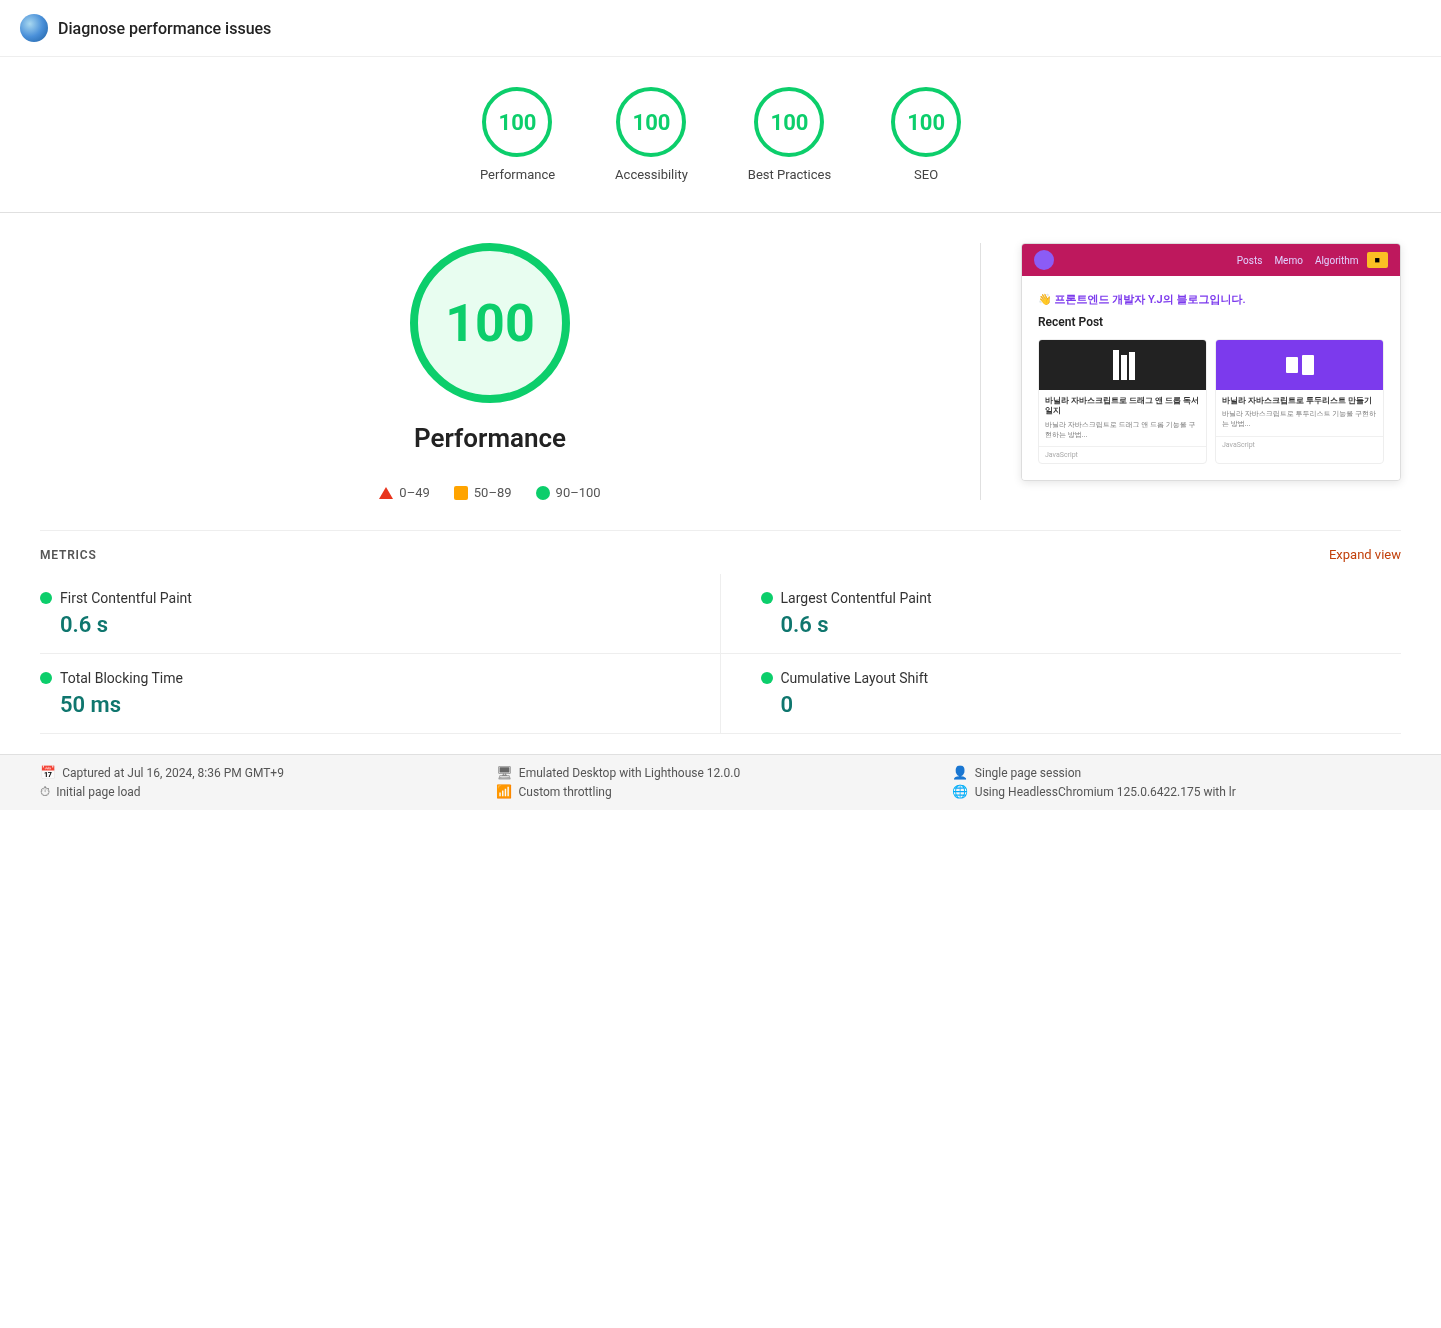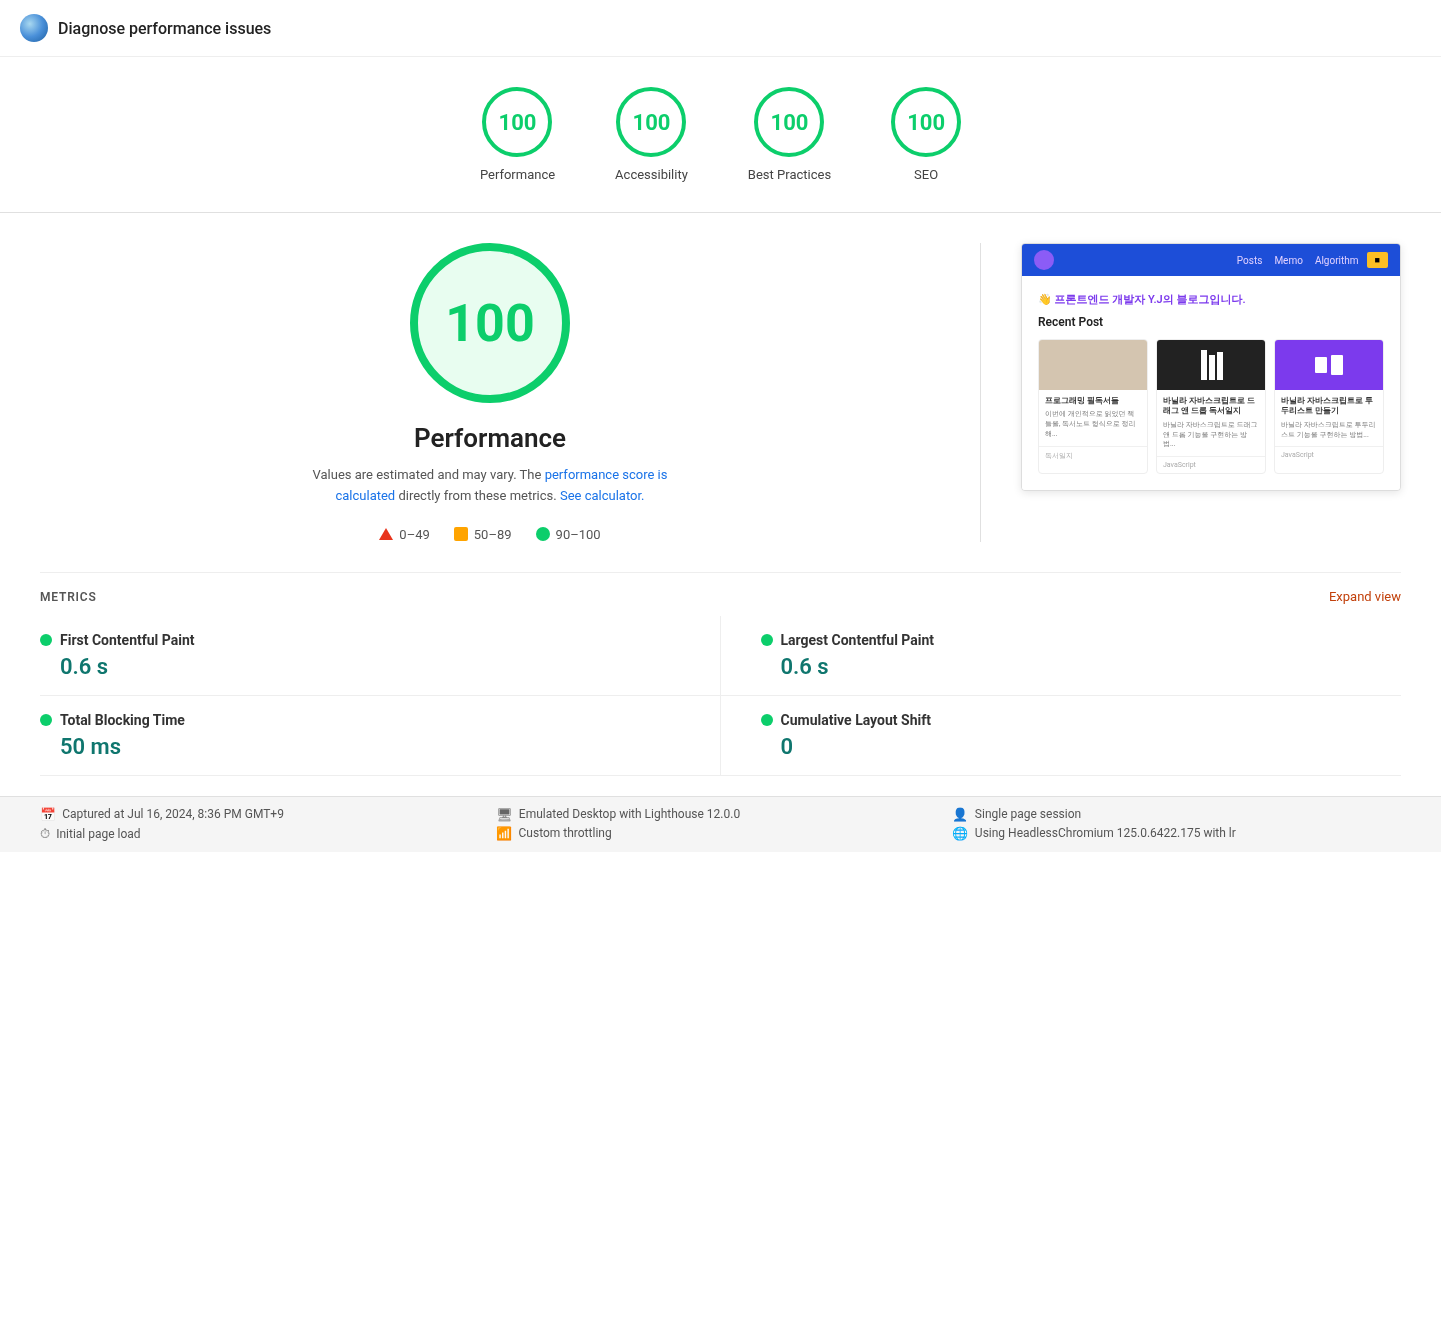--- a/index.html
+++ b/index.html
@@ -135,21 +135,21 @@
       max-width: 380px;
     }
     .screenshot-frame {
       border: 1px solid #ddd;
       border-radius: 4px;
       overflow: hidden;
       box-shadow: 0 2px 8px rgba(0,0,0,0.1);
       background: #f9f9f9;
     }
     .screenshot-nav {
-      background: #1d4ed8;
+      background: #be185d;
       display: flex;
       align-items: center;
       padding: 6px 12px;
       gap: 8px;
     }
     .nav-logo {
       width: 20px; height: 20px;
       background: #8b5cf6;
       border-radius: 50%;
     }
@@ -268,21 +268,20 @@
       border-right: 1px solid #eee;
     }
     .metric-item:nth-child(even) {
       padding-left: 40px;
     }
     .metric-label-row {
       display: flex;
       align-items: center;
       gap: 8px;
       margin-bottom: 6px;
-      font-weight: bold;
     }
     .metric-dot {
       width: 12px; height: 12px;
       background: #0cce6b;
       border-radius: 50%;
       flex-shrink: 0;
     }
     .metric-label {
       font-size: 14px;
       color: #333;
@@ -351,26 +350,20 @@
       <span class="score-label">SEO</span>
     </div>
   </div>
 
 <div class="main-content">
   <div class="performance-section">
     <div class="big-circle">
       <span>100</span>
     </div>
     <div class="perf-title">Performance</div>
-    <div class="perf-description">
-      <span>Values are estimated and may vary. The</span>
-      <a href="#">performance score is calculated</a>
-      <span>directly from these metrics.</span>
-      <a href="#">See calculator.</a>
-    </div>
     <div class="legend">
       <div class="legend-item">
         <div class="legend-dot-red"></div>
         <span>0–49</span>
       </div>
       <div class="legend-item">
         <div class="legend-dot-orange"></div>
         <span>50–89</span>
       </div>
       <div class="legend-item">
@@ -393,28 +386,20 @@
         </div>
         <div class="nav-button">■</div>
       </div>
       <div class="screenshot-body">
         <div class="site-greeting">
           <span>👋</span>
           <span>프론트엔드 개발자 Y.J의 블로그입니다.</span>
         </div>
         <div class="recent-post-title">Recent Post</div>
         <div class="post-cards">
-          <div class="post-card">
-            <div class="post-card-img beige"></div>
-            <div class="post-card-body">
-              <div class="post-card-title">프로그래밍 필독서들</div>
-              <div class="post-card-desc">이번에 개인적으로 읽었던 책들을, 독서노트 형식으로 정리해...</div>
-            </div>
-            <div class="post-card-footer">독서일지</div>
-          </div>
           <div class="post-card">
             <div class="post-card-img dark">
               <svg width="24" height="30" viewBox="0 0 24 30">
                   <rect x="2" y="0" width="6" height="30" fill="white"></rect>
                   <rect x="10" y="5" width="6" height="25" fill="white"></rect>
                   <rect x="18" y="2" width="6" height="28" fill="white"></rect>
                 </svg>
             </div>
             <div class="post-card-body">
               <div class="post-card-title">바닐라 자바스크립트로 드래그 앤 드롭 독서일지</div>

